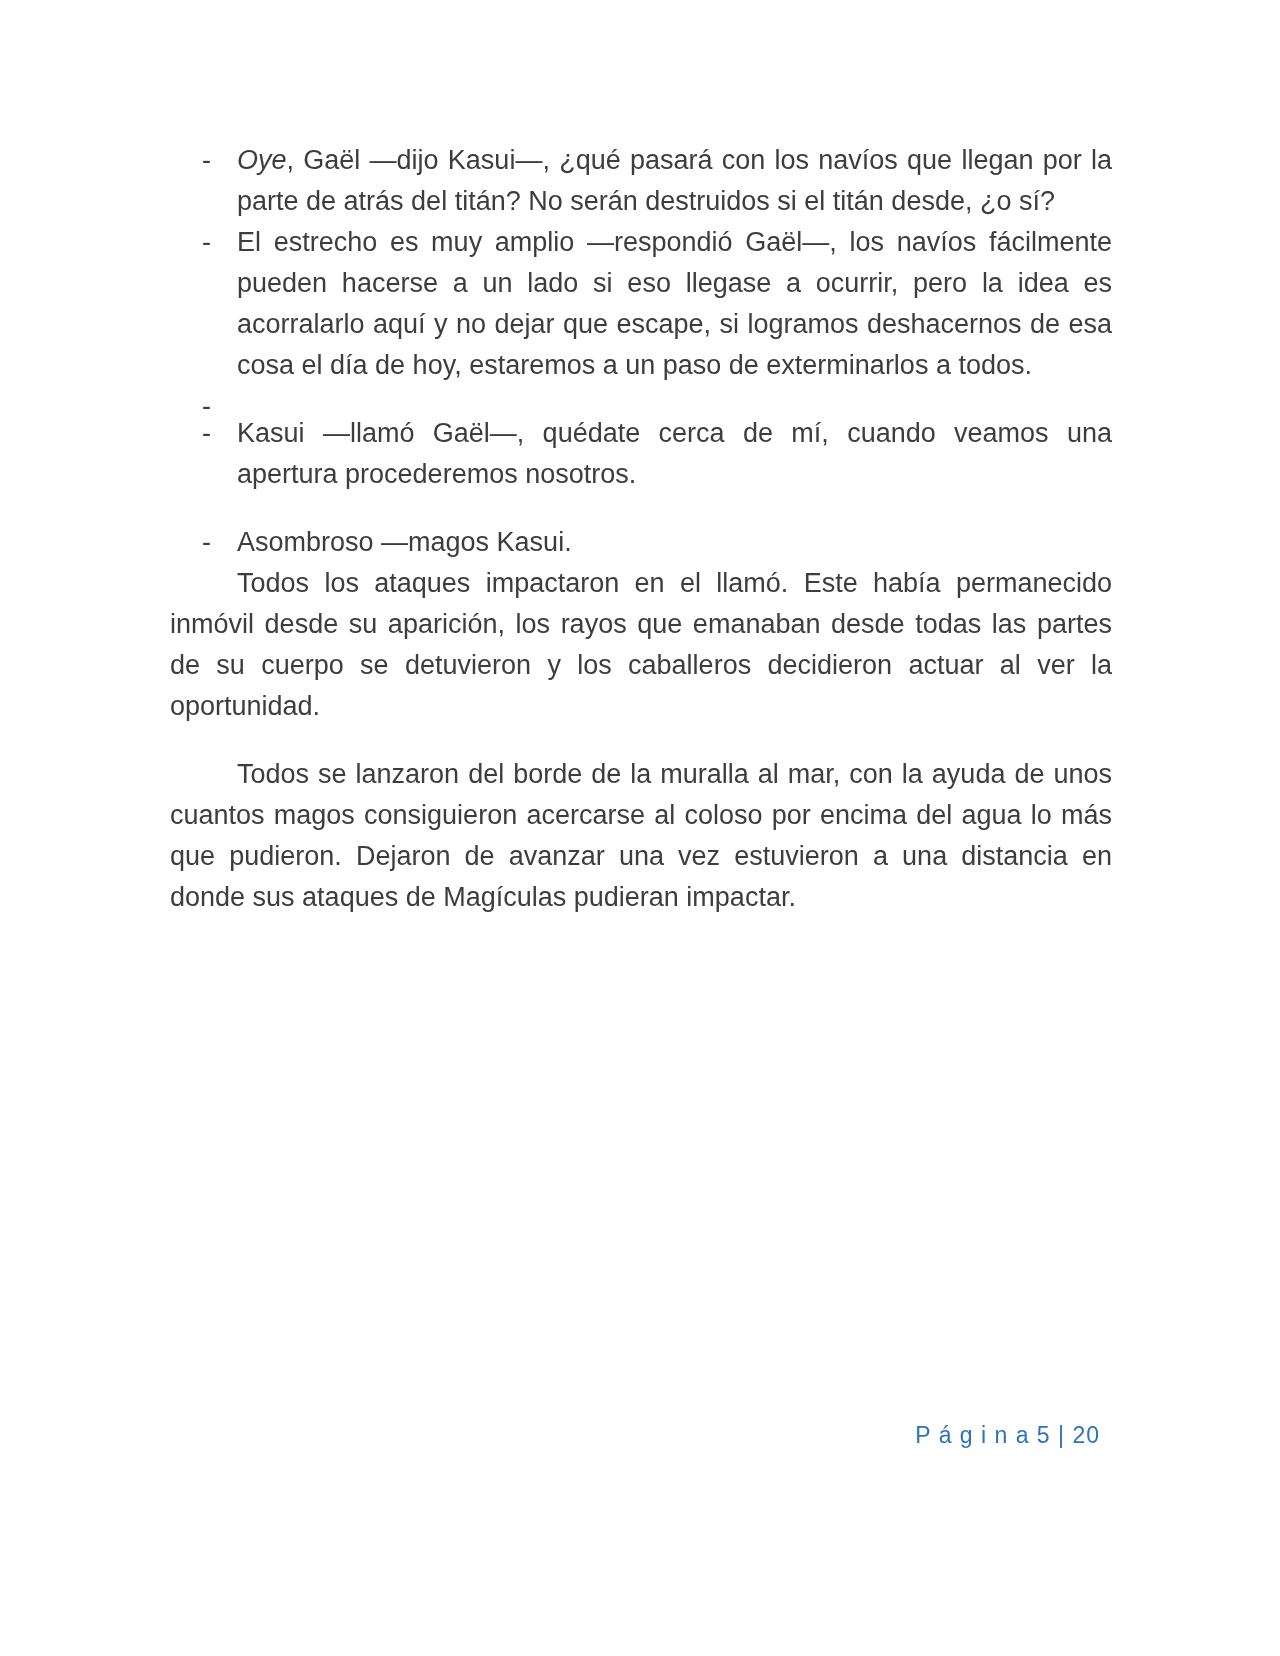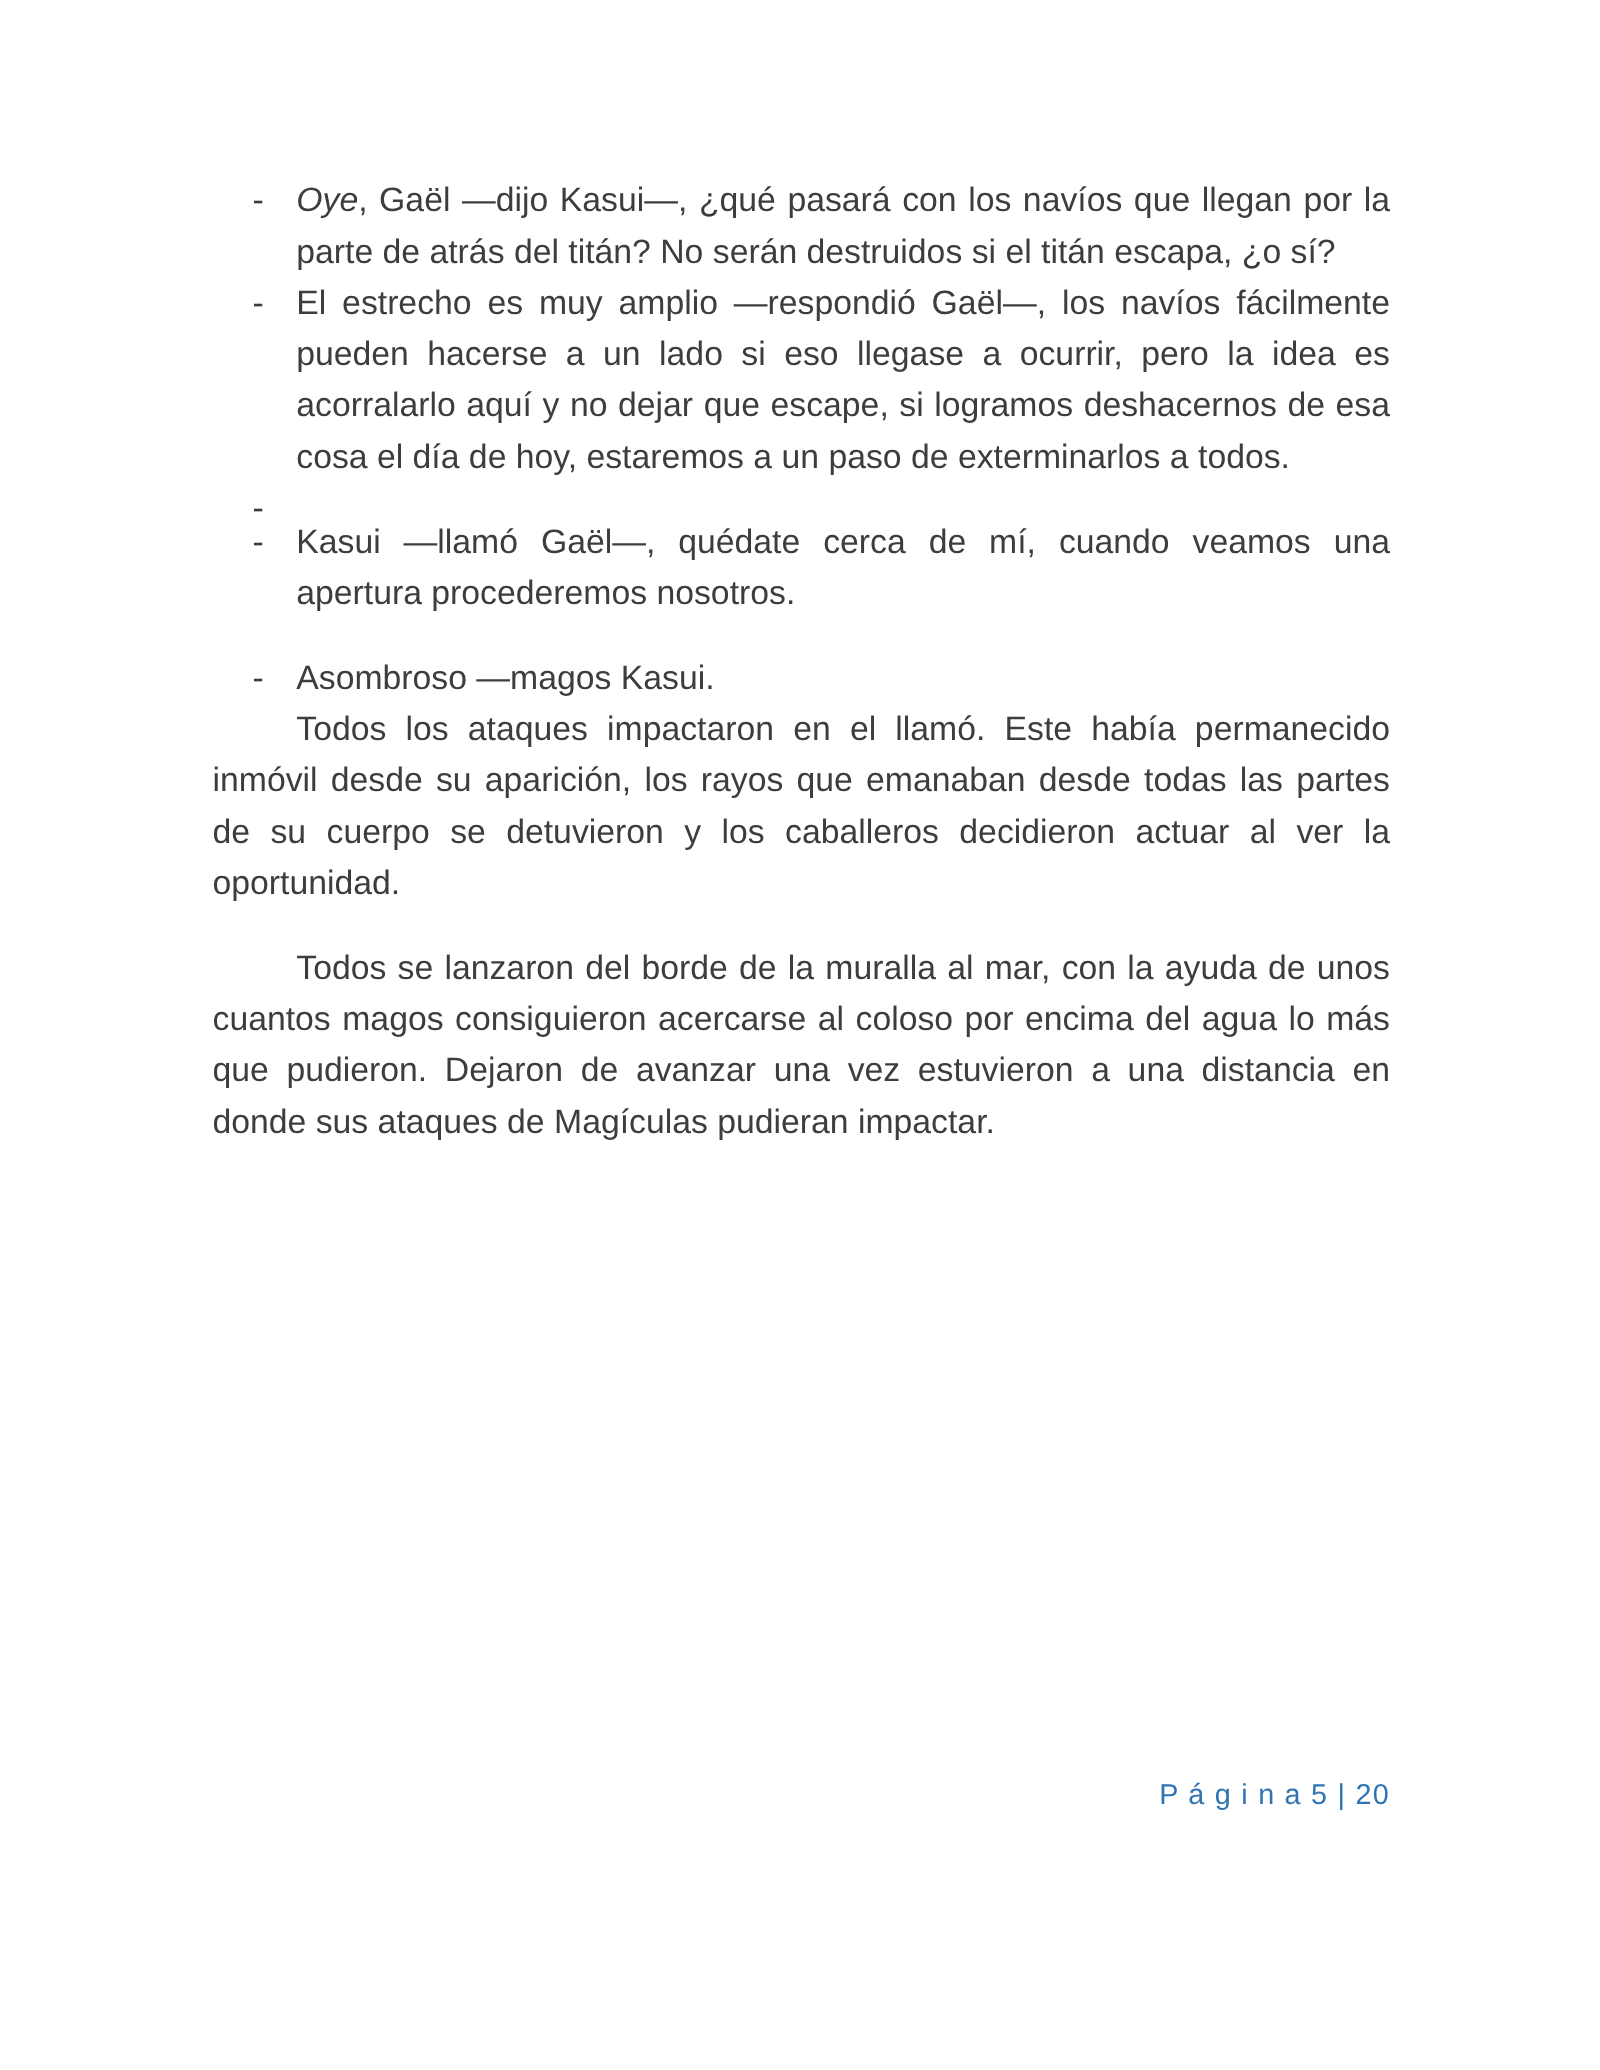--- a/index.html
+++ b/index.html
@@ -32,33 +32,33 @@
   }
   .dialogue .dash {
     position: absolute;
     left: 32px;
     top: 0;
   }
   .paragraph { text-indent: 67px; }
   .italic { font-style: italic; }
   .footer {
     position: absolute;
-    right: 168px;
+    right: 180px;
     top: 1422px;
     font-size: 23px;
     color: #2e74b5;
     letter-spacing: 1px;
   }
 </style>
 </head>
 <body>
 
 <div class="page">
   <div class="content">
-      <div class="block dialogue"><span class="dash">-</span><span class="italic">Oye</span><span>, Gaël —dijo Kasui—, ¿qué pasará con los navíos que llegan por la parte de atrás del titán? No serán destruidos si el titán escapa, ¿o sí?</span></div>
+      <div class="block dialogue"><span class="dash">-</span><span class="italic">Oye</span><span>, Gaël —dijo Kasui—, ¿qué pasará con los navíos que llegan por la parte de atrás del titán? No serán destruidos si el titán desde, ¿o sí?</span></div>
       <div class="block dialogue"><span class="dash">-</span><span>El estrecho es muy amplio —respondió Gaël—, los navíos fácilmente pueden hacerse a un lado si eso llegase a ocurrir, pero la idea es acorralarlo aquí y no dejar que escape, si logramos deshacernos de esa cosa el día de hoy, estaremos a un paso de exterminarlos a todos.</span></div>
       <div class="block dialogue"><span class="dash">-</span></div>
       <div class="block dialogue spaced"><span class="dash">-</span><span>Kasui —llamó Gaël—, quédate cerca de mí, cuando veamos una apertura procederemos nosotros.</span></div>
       <div class="block dialogue spaced"><span class="dash">-</span><span>Asombroso —magos Kasui.</span></div>
       <div class="block paragraph"><span>Todos los ataques impactaron en el llamó. Este había permanecido inmóvil desde su aparición, los rayos que emanaban desde todas las partes de su cuerpo se detuvieron y los caballeros decidieron actuar al ver la oportunidad.</span></div>
       <div class="block paragraph spaced"><span>Todos se lanzaron del borde de la muralla al mar, con la ayuda de unos cuantos magos consiguieron acercarse al coloso por encima del agua lo más que pudieron. Dejaron de avanzar una vez estuvieron a una distancia en donde sus ataques de Magículas pudieran impactar.</span></div>
     </div>
   <div class="footer">P á g i n a  5 | 20</div>
 </div>
 

